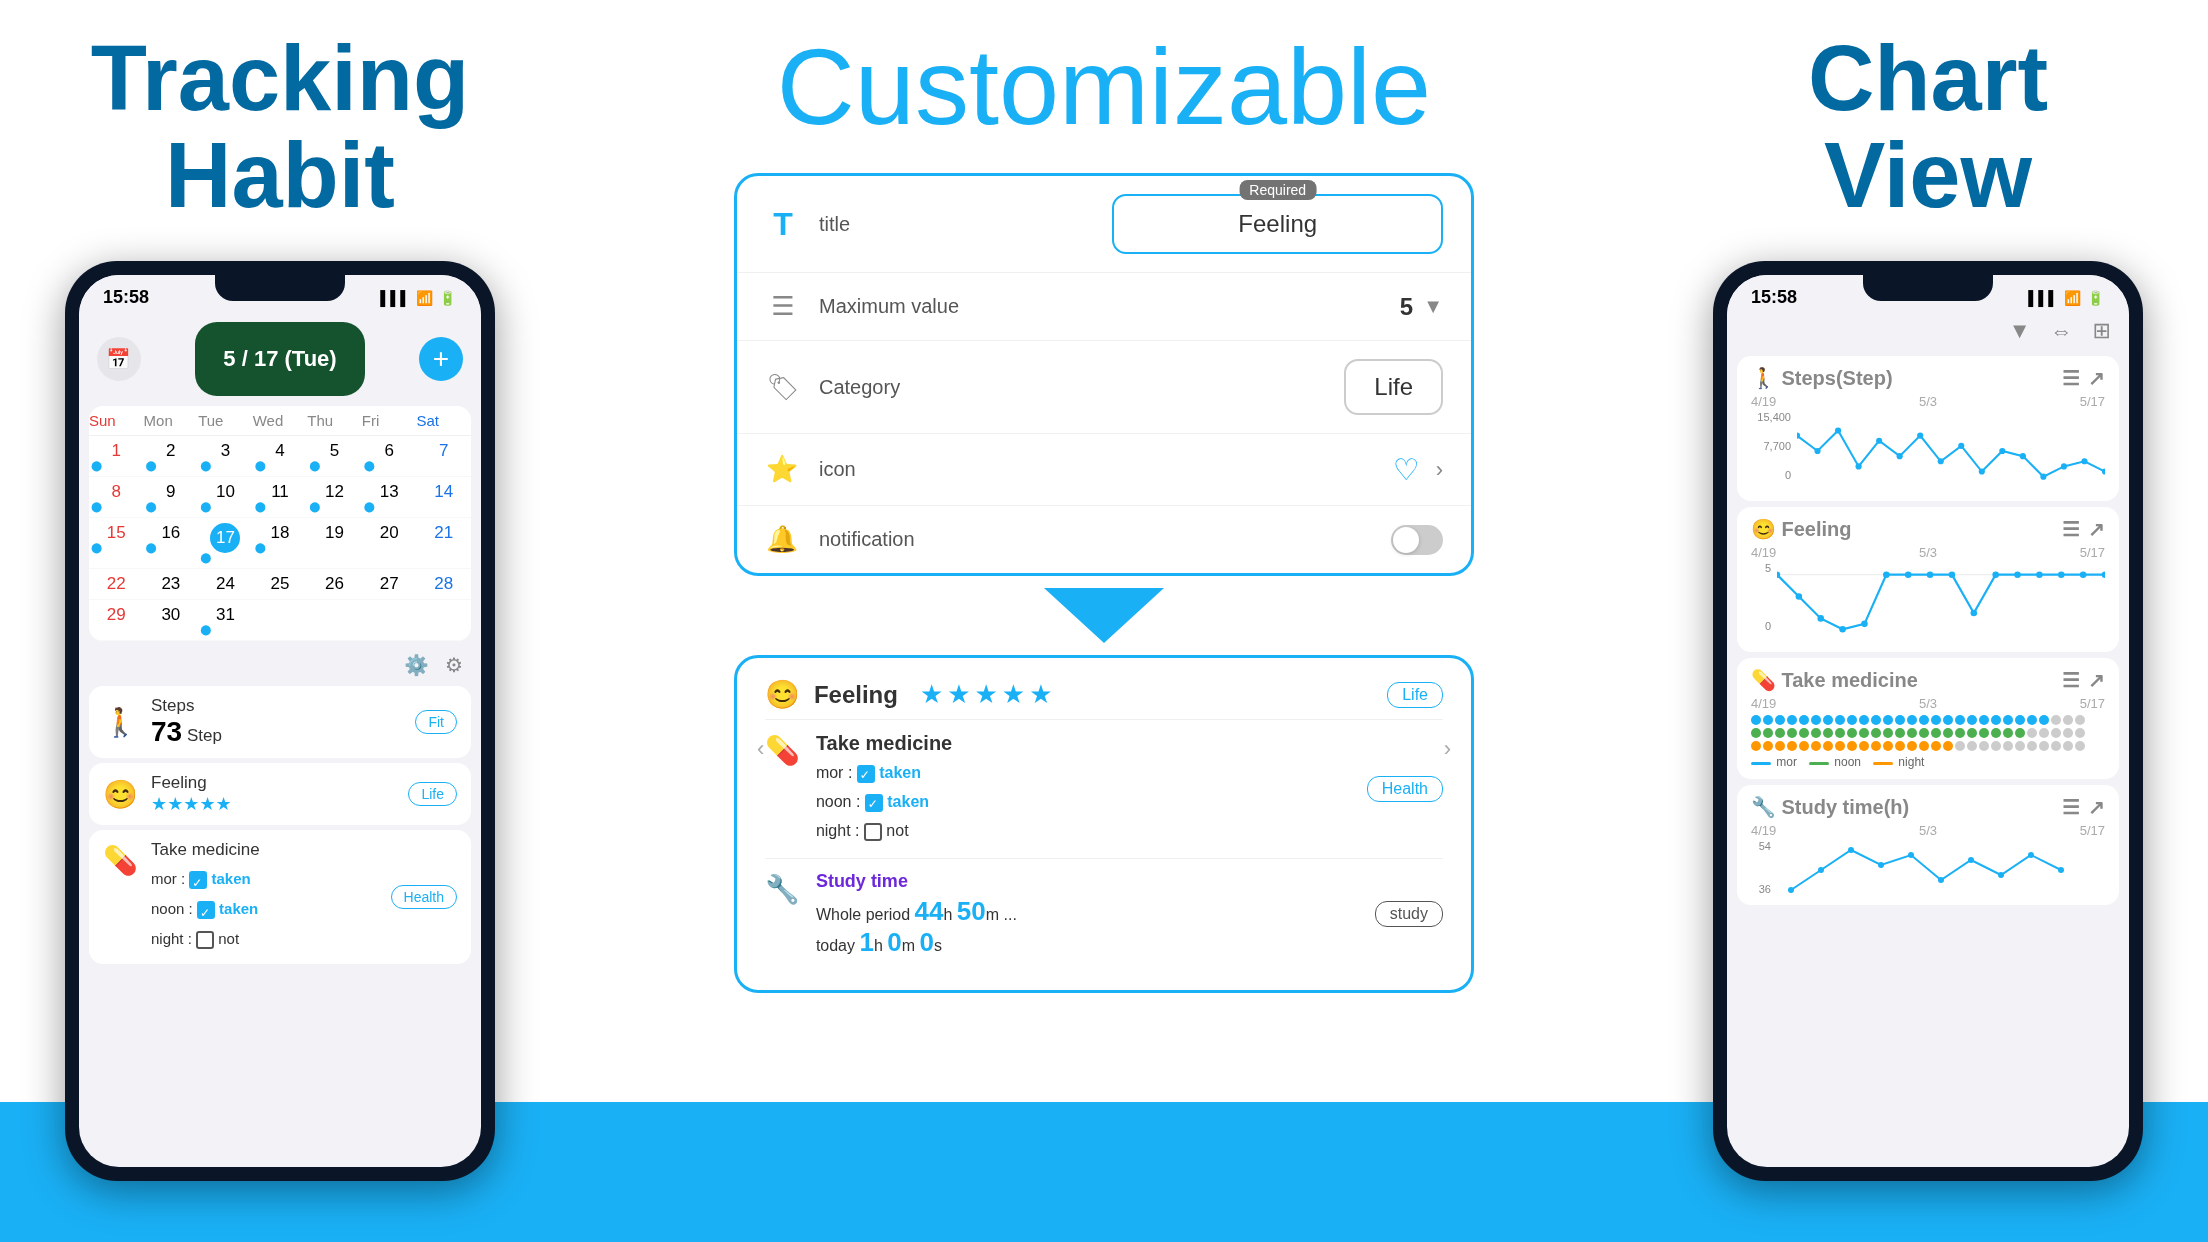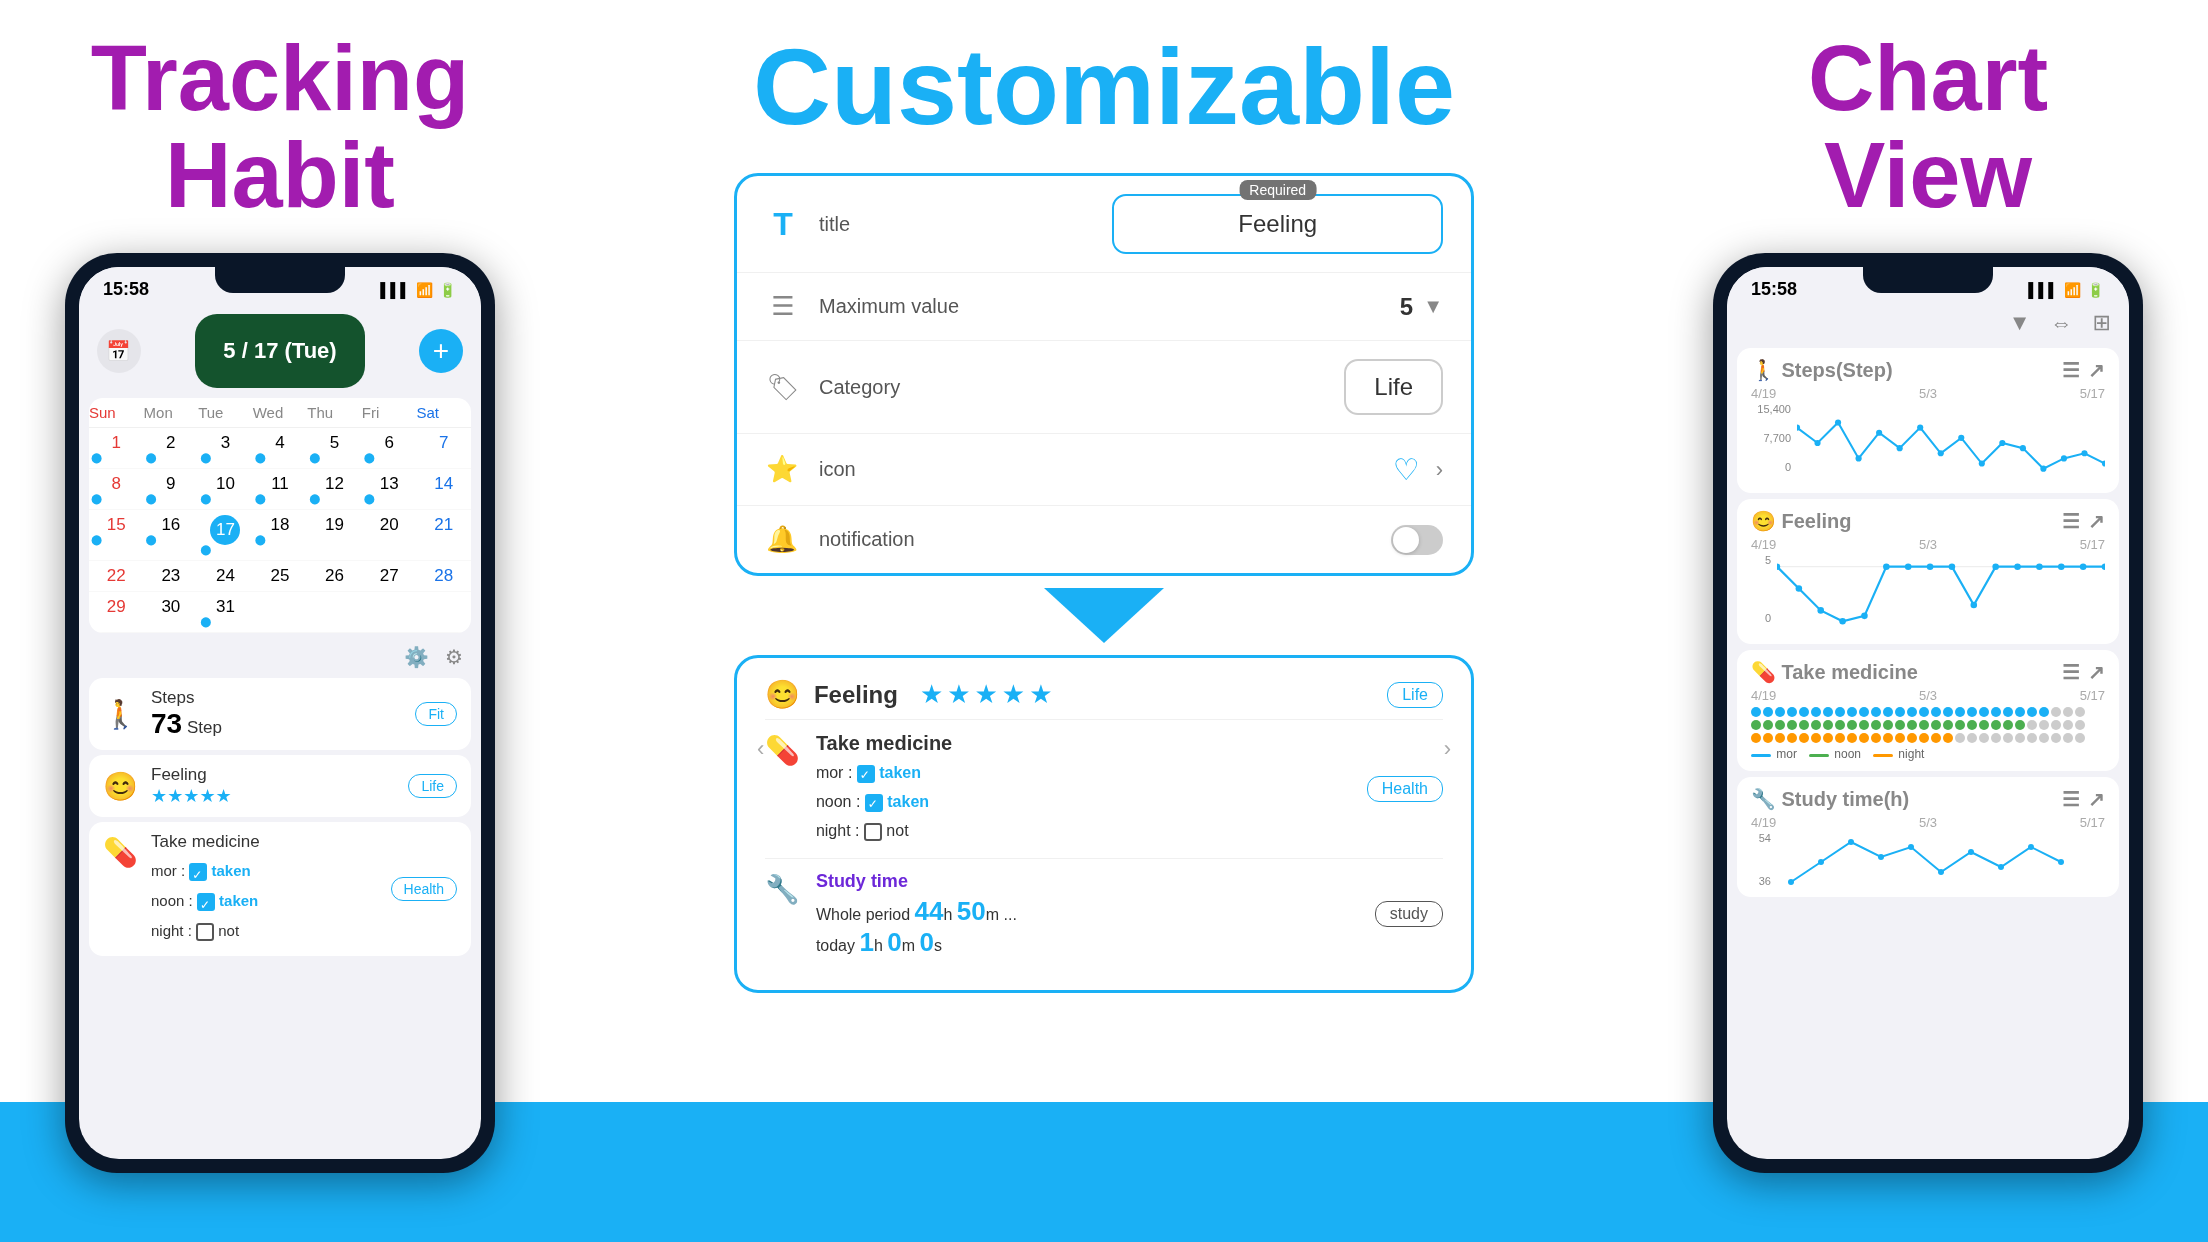--- a/index.html
+++ b/index.html
@@ -21,28 +21,28 @@
       align-items: center;
     }
     .col-left { width: 560px; padding-top: 30px; }
     .col-mid { width: 1088px; padding-top: 30px; align-items: center; }
     .col-right { width: 560px; padding-top: 30px; }
 
     
     .section-title {
       font-size: 92px;
       font-weight: 900;
-      color: #a21caf;
+      color: #0369a1;
       text-align: center;
       line-height: 1.05;
-      margin-bottom: 30px;
+      margin-bottom: 38px;
     }
     .section-title-mid {
       font-size: 108px;
-      font-weight: 700;
+      font-weight: 400;
       color: #1ab0f5;
       text-align: center;
       line-height: 1.05;
       margin-bottom: 30px;
     }
 
     
     .phone {
       width: 430px;
       height: 920px;

